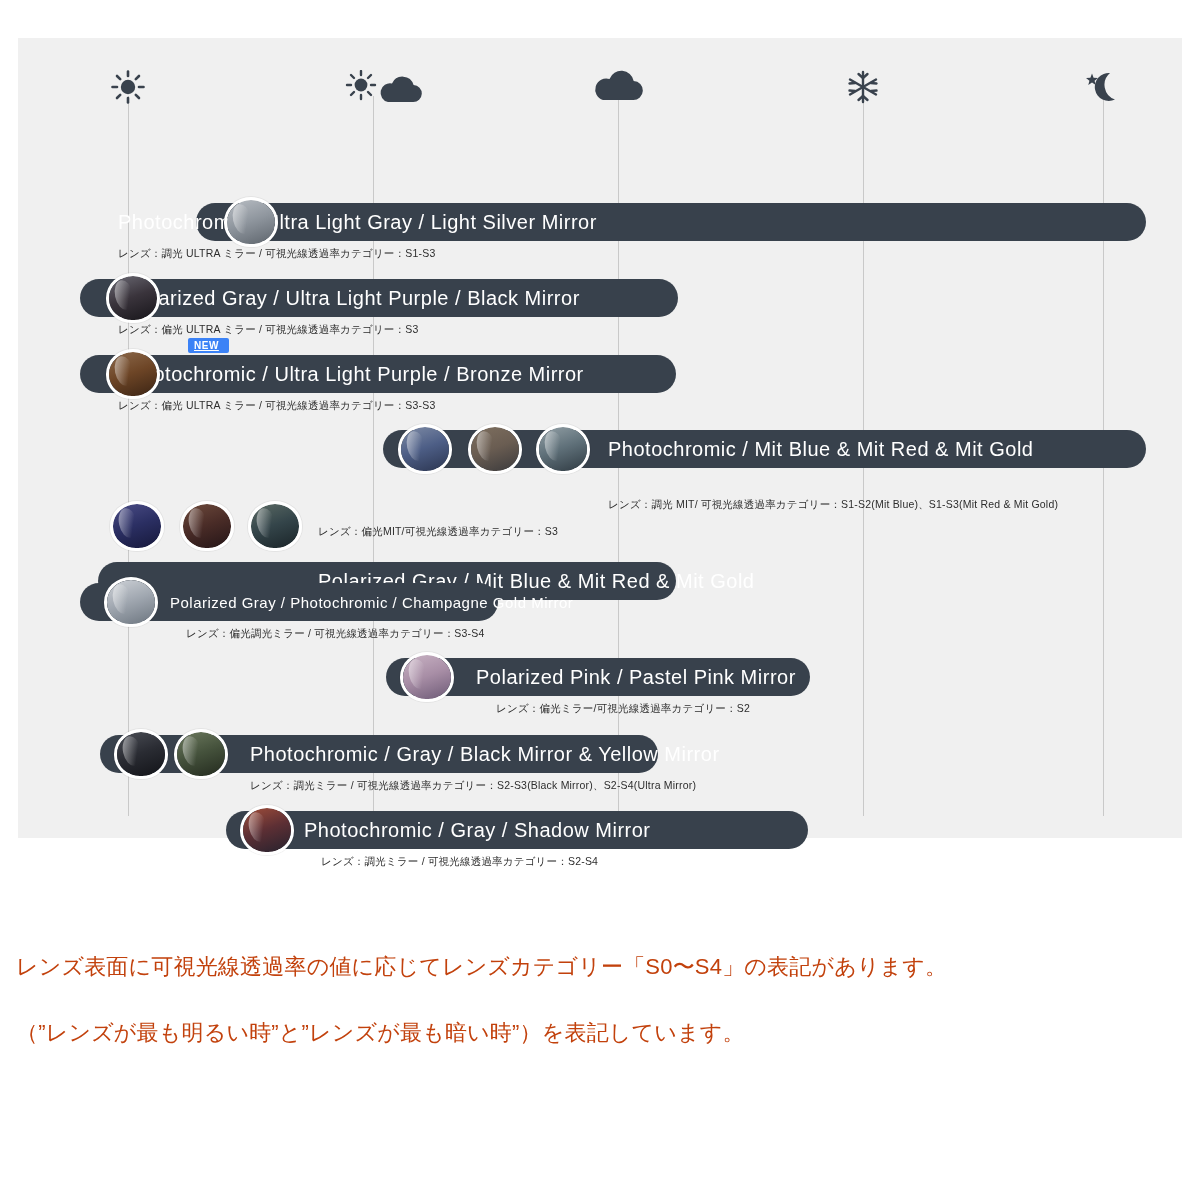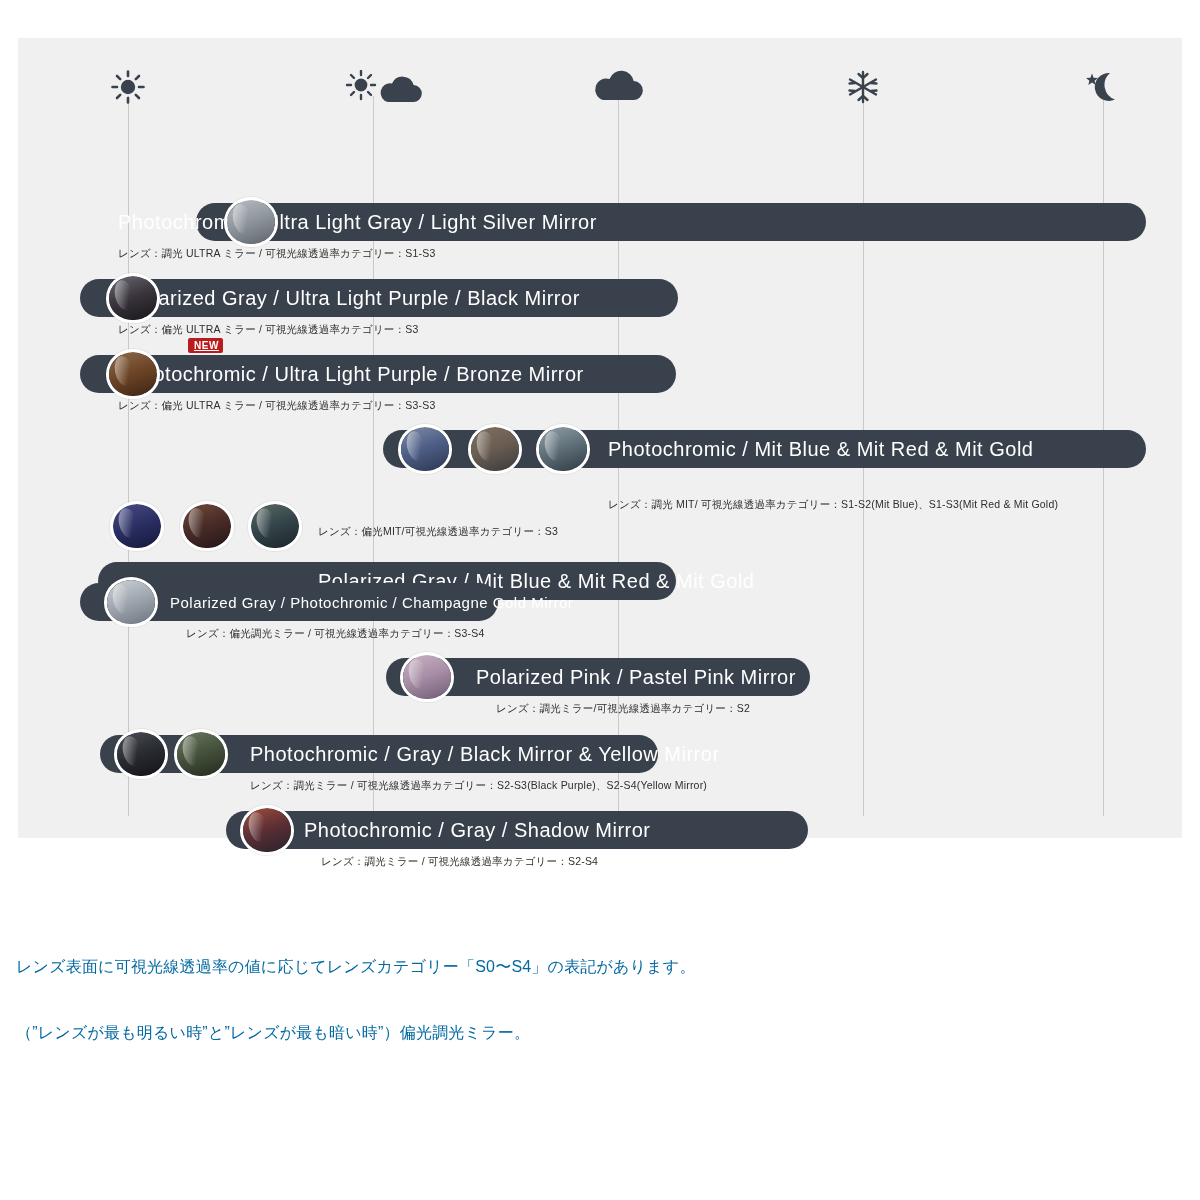--- a/index.html
+++ b/index.html
@@ -84,38 +84,38 @@
   .sub {
     position: absolute;
     font-size: 10.5px;
     color: #2d2d2d;
     white-space: nowrap;
     letter-spacing: 0.2px;
   }
 
   .newbadge {
     position: absolute;
-    background: #b91c1c;
+    background: #3b82f6;
     color: #ffffff;
     font-size: 10px;
     font-weight: bold;
     letter-spacing: 0.5px;
-    padding: 2px 4px 2px 6px;
+    padding: 2px 10px 2px 6px;
     border-radius: 2px;
     z-index: 6;
     text-decoration: underline;
   }
 
   
   .note {
     position: absolute;
     left: 16px;
     width: 1180px;
-    color: #0369a1;
-    font-size: 16px;
+    color: #c2410c;
+    font-size: 22px;
     line-height: 33px;
     letter-spacing: 0.2px;
   }
 </style>
 </head>
 <body>
 
 <div id="root">
 
   <div class="panel">
@@ -270,45 +270,45 @@
           <div class="sub" style="left: 168px; top: 589px;">レンズ：偏光調光ミラー / 可視光線透過率カテゴリー：S3-S4</div>
         </div>
         <div class="row">
           <div class="bar" style="left: 368px; top: 620px; width: 424px;">
             <span class="label" style="position: absolute; left: 90px;">Polarized Pink / Pastel Pink Mirror</span>
           </div>
           <div class="lens" style="left: 382px; top: 614px;">
             <div class="inner" style="background: linear-gradient(160deg, rgb(201, 179, 196) 0%, rgb(168, 142, 166) 48%, rgb(109, 90, 118) 100%);"></div>
             <div class="glare"></div>
           </div>
-          <div class="sub" style="left: 478px; top: 664px;">レンズ：調光ミラー/可視光線透過率カテゴリー：S2</div>
+          <div class="sub" style="left: 478px; top: 664px;">レンズ：偏光ミラー/可視光線透過率カテゴリー：S2</div>
         </div>
         <div class="row">
           <div class="bar" style="left: 82px; top: 697px; width: 558px;">
             <span class="label" style="position: absolute; left: 150px;">Photochromic / Gray / Black Mirror &amp; Yellow Mirror</span>
           </div>
           <div class="lens" style="left: 96px; top: 691px;">
             <div class="inner" style="background: linear-gradient(160deg, rgb(76, 79, 87) 0%, rgb(42, 44, 51) 48%, rgb(18, 19, 24) 100%);"></div>
             <div class="glare"></div>
           </div>
           <div class="lens" style="left: 156px; top: 691px;">
             <div class="inner" style="background: linear-gradient(160deg, rgb(109, 122, 95) 0%, rgb(69, 82, 60) 48%, rgb(35, 42, 30) 100%);"></div>
             <div class="glare"></div>
           </div>
-          <div class="sub" style="left: 232px; top: 741px;">レンズ：調光ミラー / 可視光線透過率カテゴリー：S2-S3(Black Purple)、S2-S4(Yellow Mirror)</div>
+          <div class="sub" style="left: 232px; top: 741px;">レンズ：調光ミラー / 可視光線透過率カテゴリー：S2-S3(Black Mirror)、S2-S4(Ultra Mirror)</div>
         </div>
         <div class="row">
           <div class="bar" style="left: 208px; top: 773px; width: 582px;">
             <span class="label" style="position: absolute; left: 78px;">Photochromic / Gray / Shadow Mirror</span>
           </div>
           <div class="lens" style="left: 222px; top: 767px;">
             <div class="inner" style="background: linear-gradient(160deg, rgb(161, 78, 58) 0%, rgb(93, 47, 52) 48%, rgb(38, 34, 46) 100%);"></div>
             <div class="glare"></div>
           </div>
           <div class="sub" style="left: 303px; top: 817px;">レンズ：調光ミラー / 可視光線透過率カテゴリー：S2-S4</div>
         </div>
       </div>
   </div>
 
   <div class="note" style="top:950px;">レンズ表面に可視光線透過率の値に応じてレンズカテゴリー「S0〜S4」の表記があります。</div>
-  <div class="note" style="top:1016px;">（”レンズが最も明るい時”と”レンズが最も暗い時”）偏光調光ミラー。</div>
+  <div class="note" style="top:1016px;">（”レンズが最も明るい時”と”レンズが最も暗い時”）を表記しています。</div>
 
 </div>
 
 </body></html>

